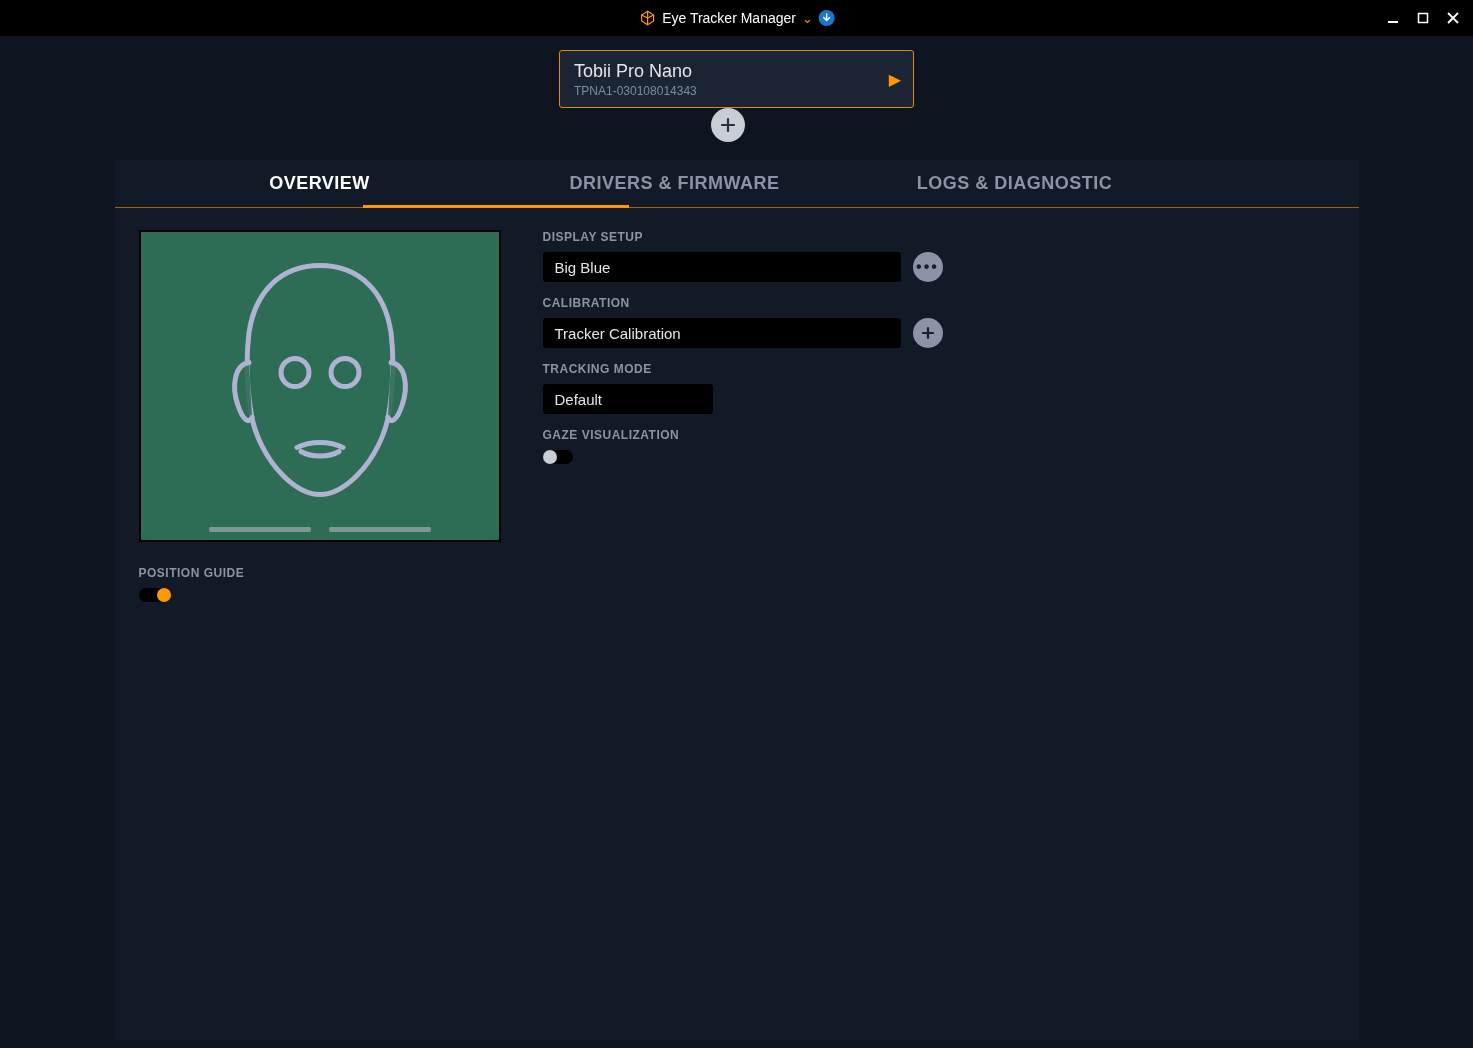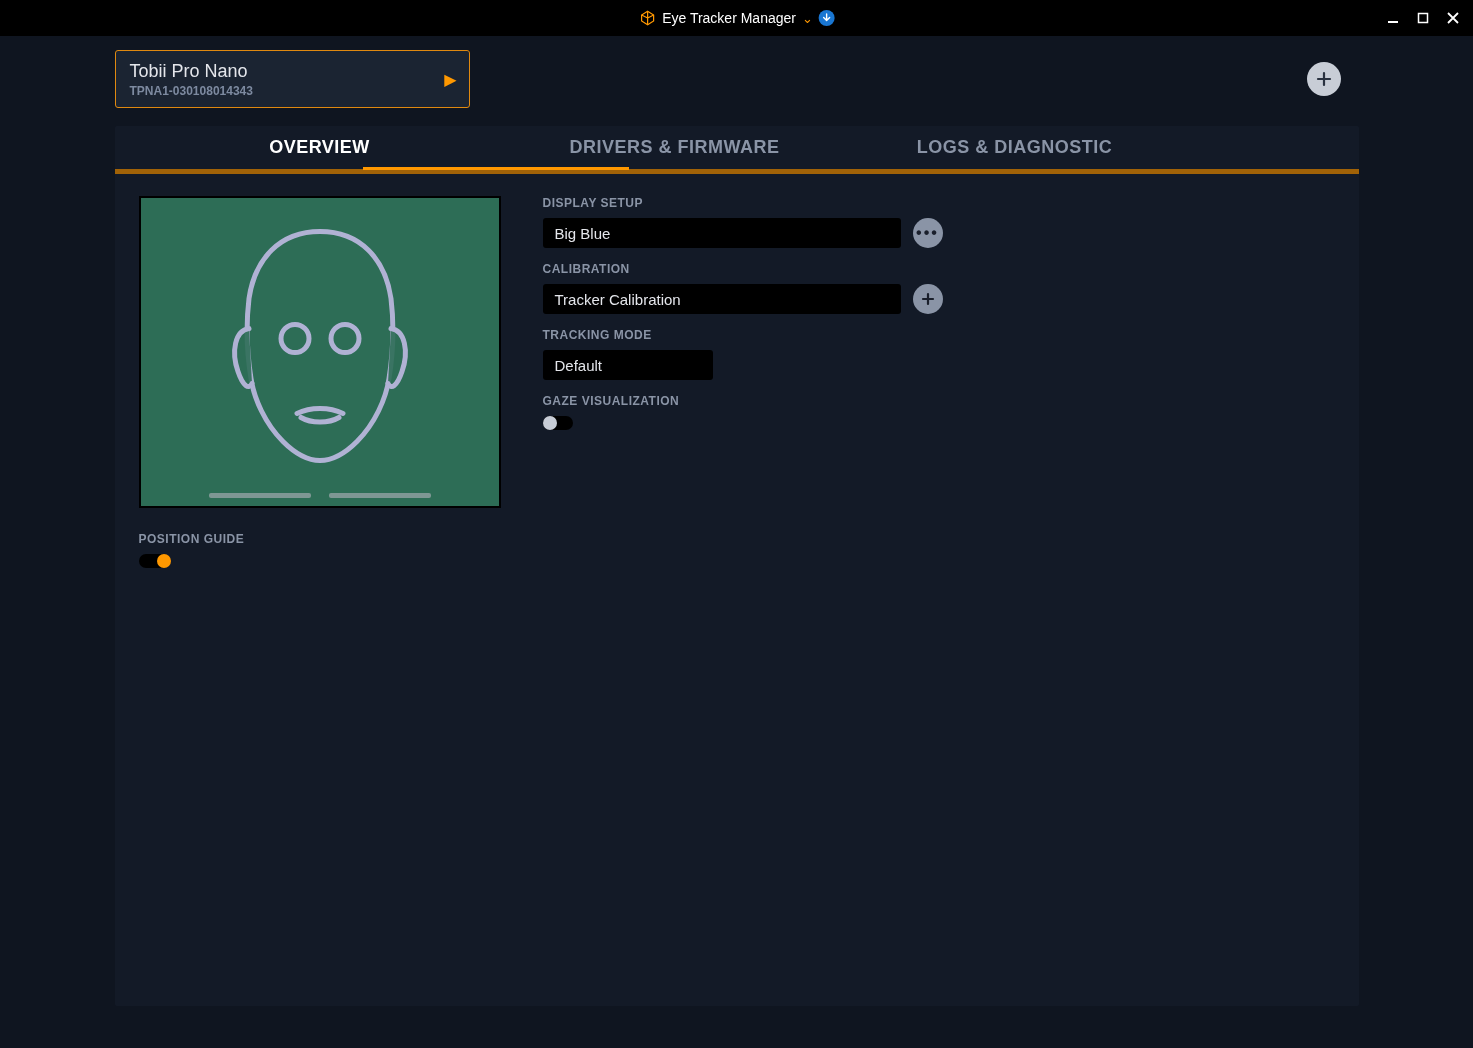--- a/index.html
+++ b/index.html
@@ -47,36 +47,37 @@
       margin: 0 auto;
       width: 1244px;
       padding-top: 14px;
     }
     
     .top-row {
       display: flex;
       align-items: center;
       justify-content: space-between;
       margin-bottom: 18px;
+      flex-direction: column;
     }
     
     .device-card {
       width: 355px;
       height: 58px;
       border: 1.5px solid #e08910;
       border-radius: 3px;
       background: #1b2432;
       padding: 8px 14px;
       position: relative;
       display: flex;
       flex-direction: column;
       justify-content: center;
     }
     .device-name { color: #e4e6eb; font-size: 18px; font-weight: 400; }
-    .device-serial { color: #7d8aa0; font-size: 12px; margin-top: 2px; font-weight: bold; }
+    .device-serial { color: #7d8aa0; font-size: 12px; margin-top: 2px; }
     .device-chevron {
       position: absolute; right: 12px; top: 50%; transform: translateY(-50%);
       color: #ff9800; font-size: 16px;
     }
     
     .add-btn {
       width: 34px; height: 34px; border-radius: 50%;
       background: #c8cdd6; display: flex; align-items: center;
       justify-content: center; color: #2a3240; font-size: 22px;
       margin-right: 18px;
@@ -84,21 +85,21 @@
     
     .main-panel {
       background: #131a27;
       border-radius: 2px;
       min-height: 880px;
     }
     
     .tabs {
       display: flex;
       height: 48px;
-      border-bottom: 5px solid #a16207;
+      border-bottom: 1px solid #a16207;
       position: relative;
     }
     .tab {
       flex: 0 0 auto;
       width: 320px;
       display: flex;
       align-items: center;
       justify-content: center;
       font-size: 18px;
       font-weight: 600;

